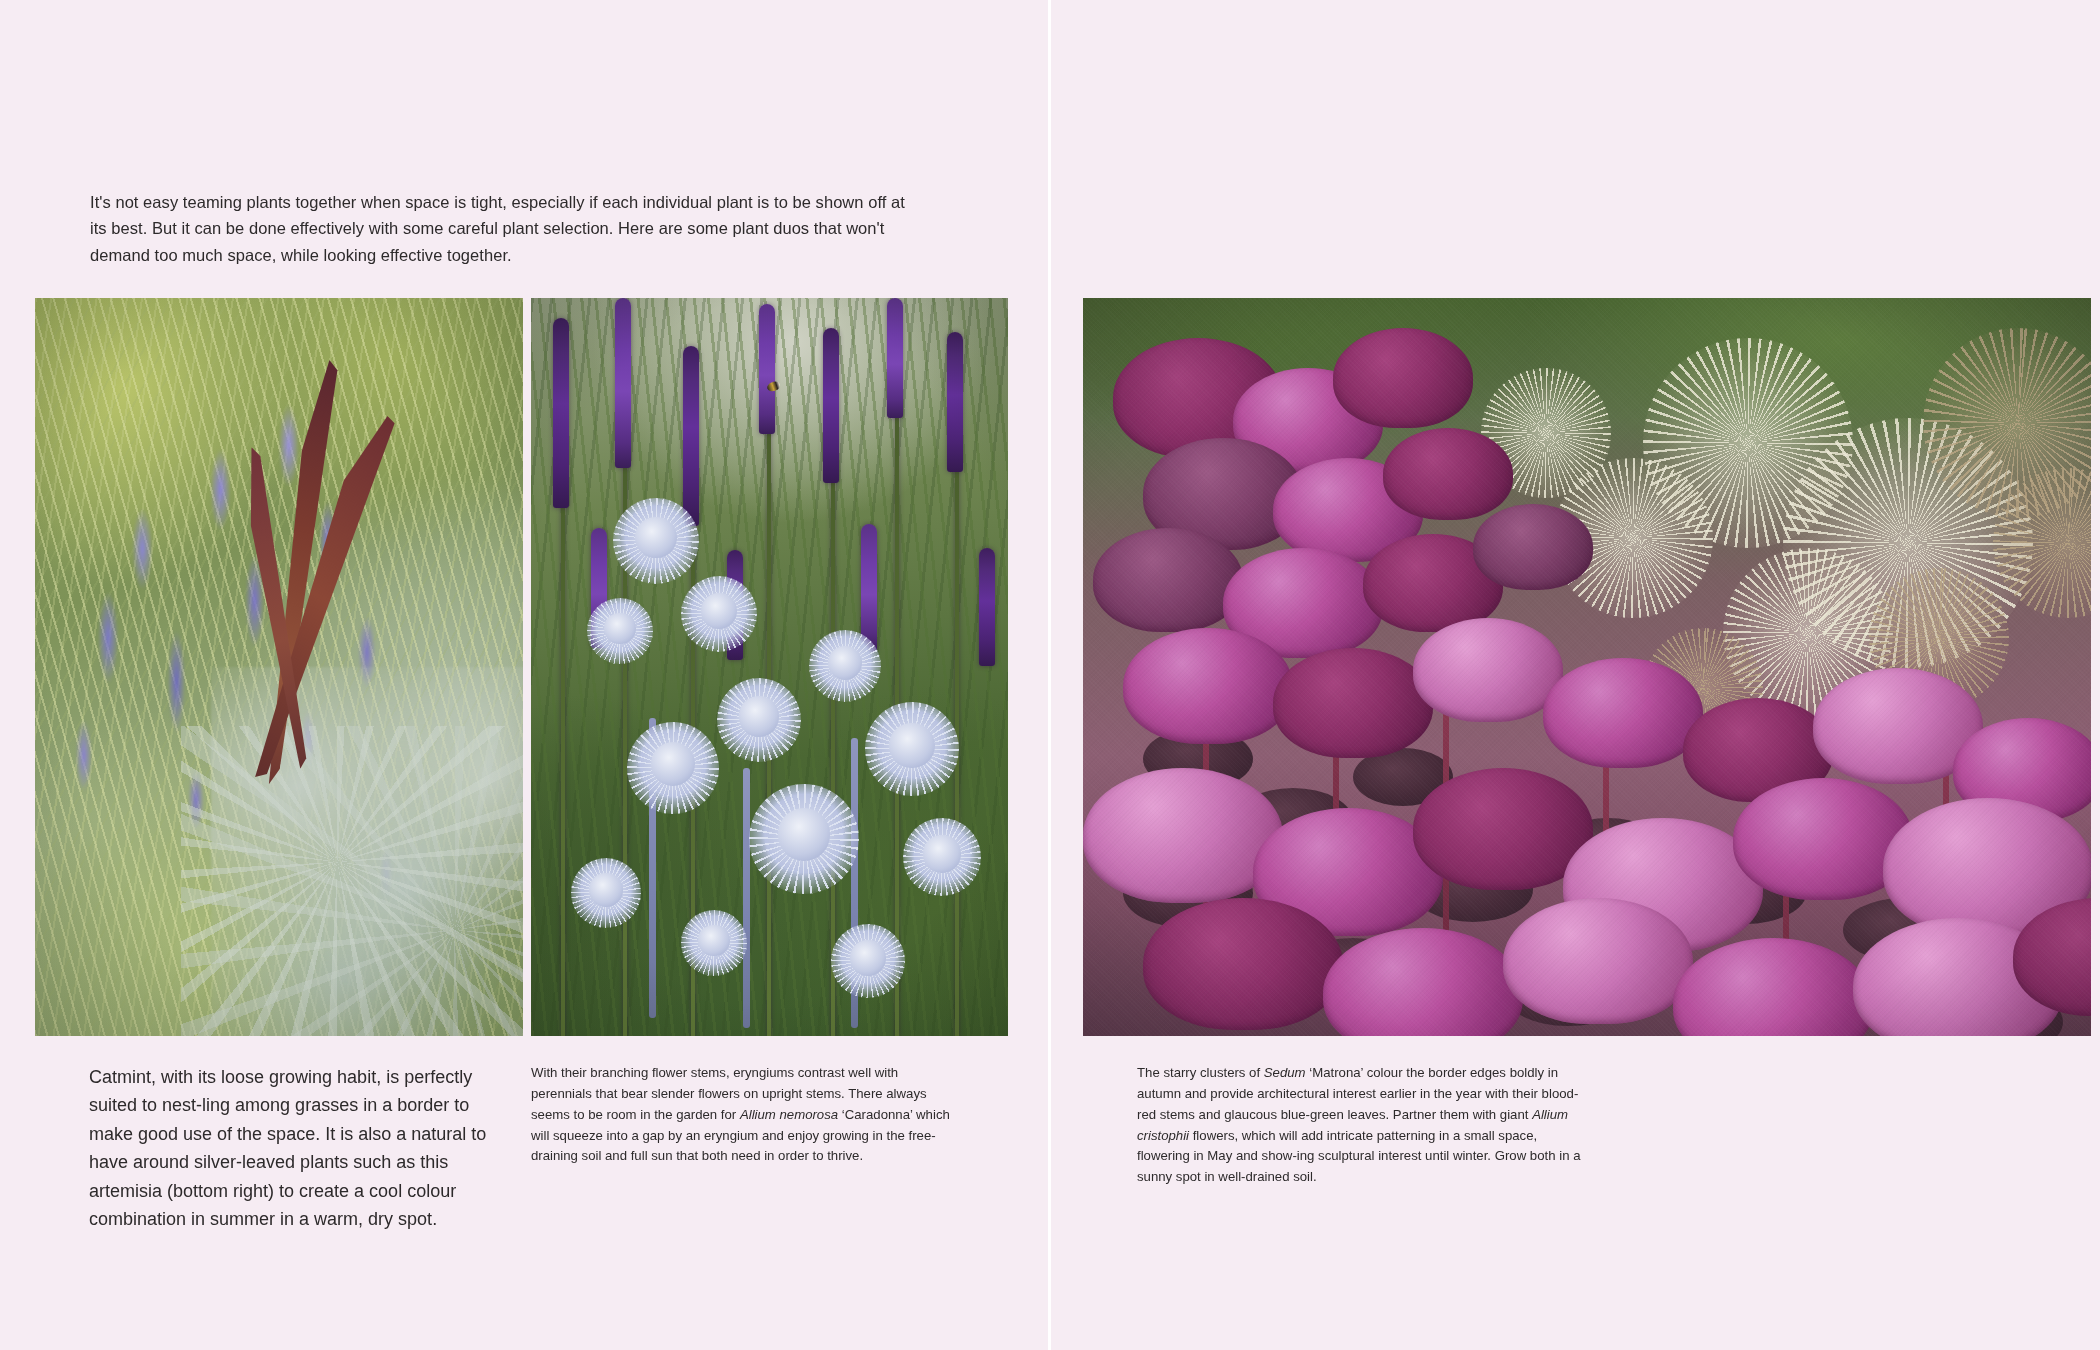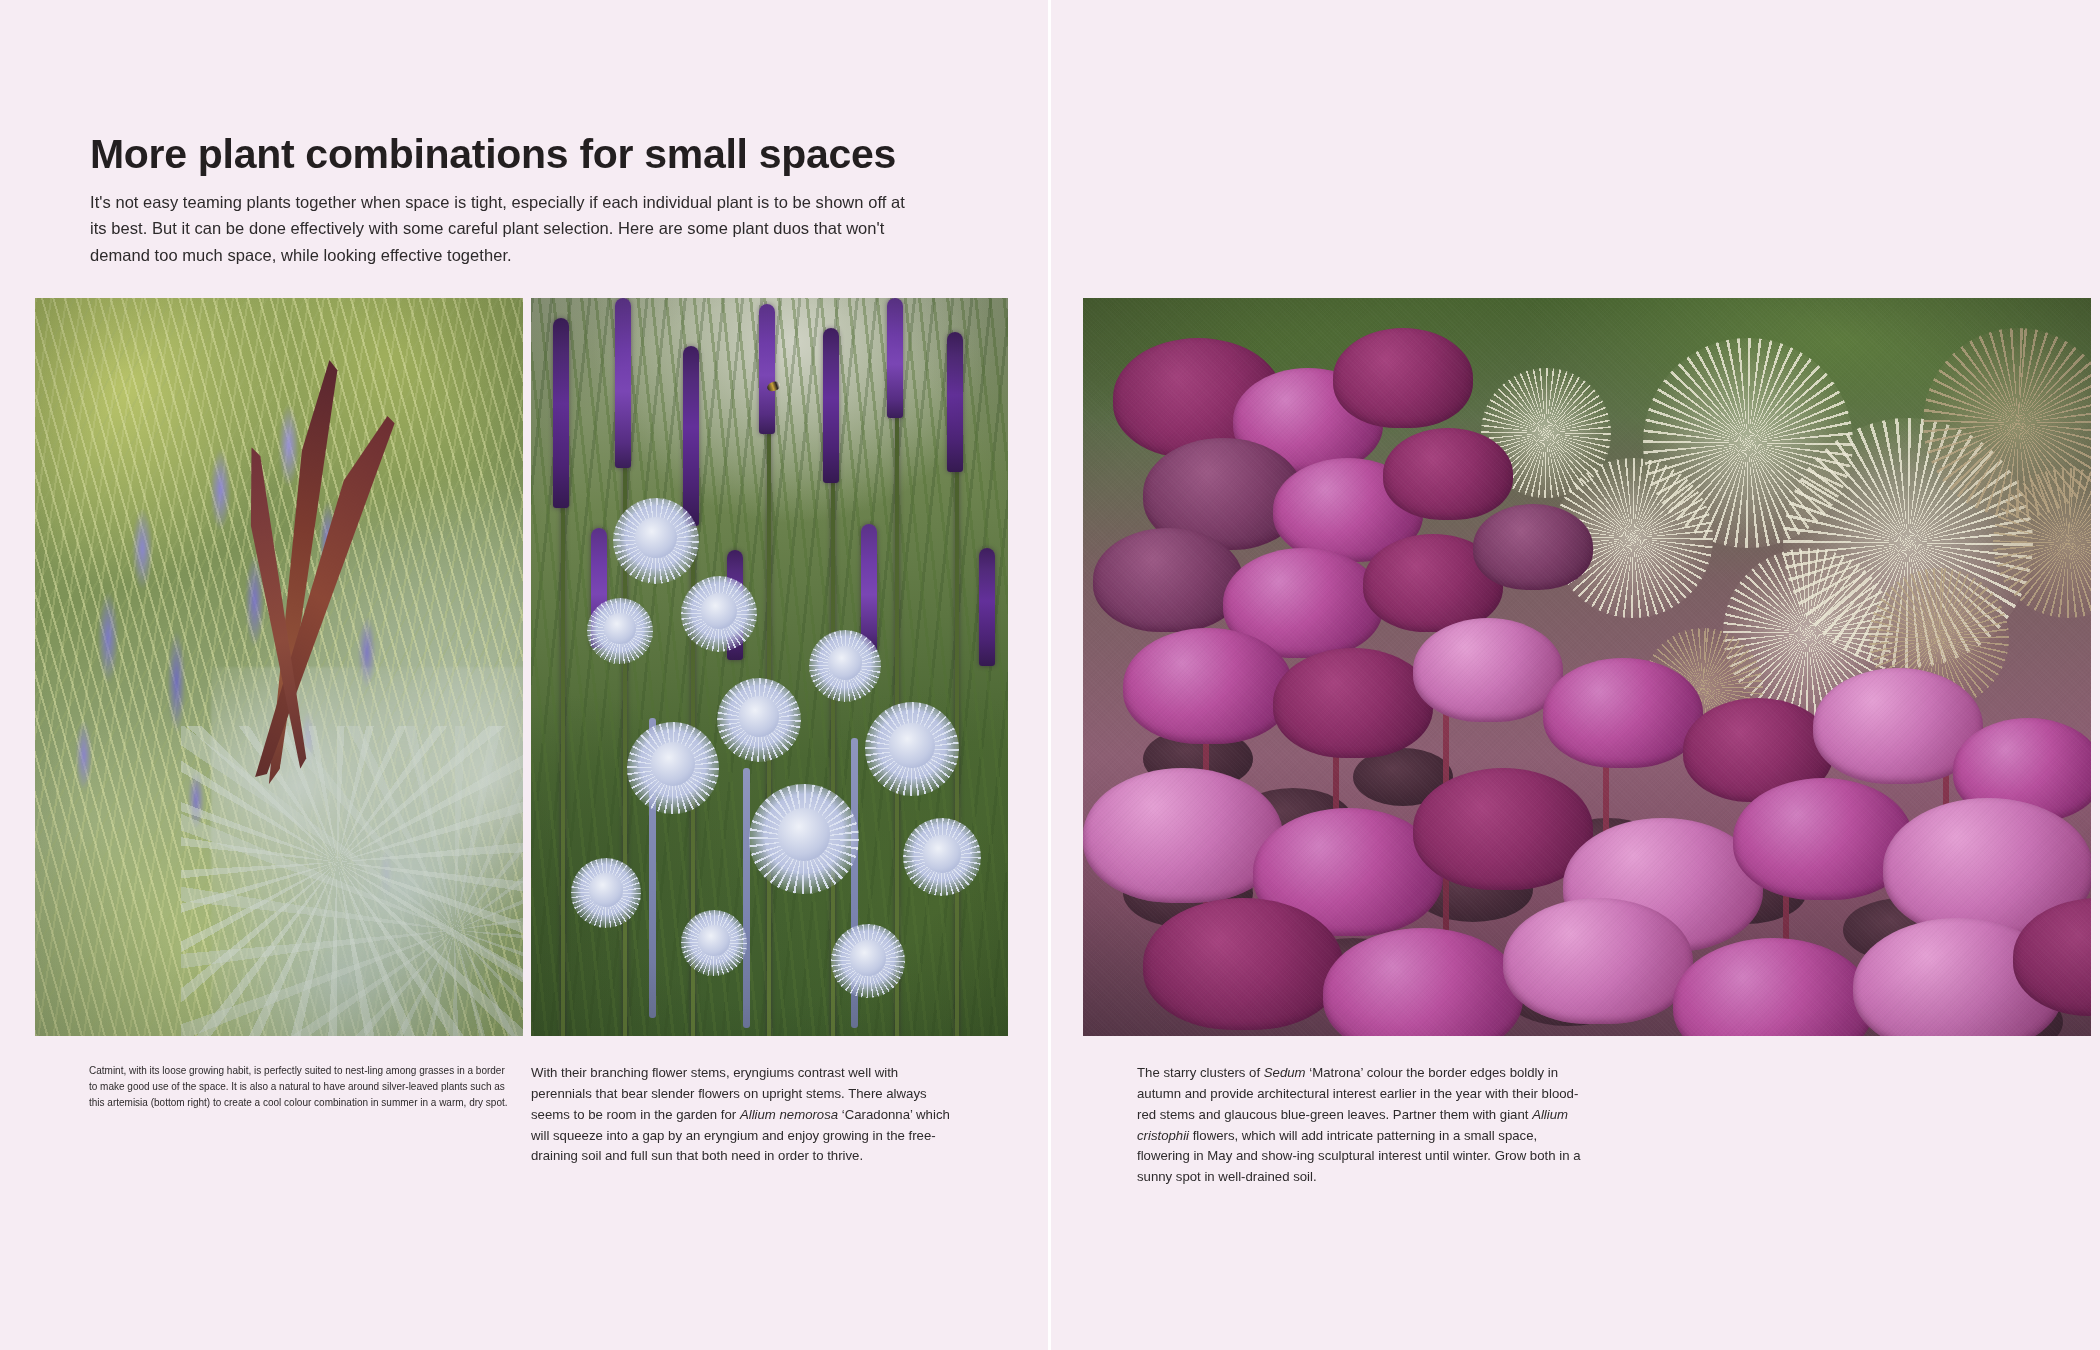--- a/index.html
+++ b/index.html
@@ -62,21 +62,21 @@
   .img-left-2 {
     position: absolute;
     left: 531px; top: 298px;
     width: 477px; height: 738px;
     overflow: hidden;
   }
   .cap-left-1 {
     position: absolute;
     left: 89px; top: 1063px;
     width: 420px;
-    font-size: 10px;
+    font-size: 18px;
     line-height: 1.58;
     color: #2d2a2b;
   }
   .cap-left-2 {
     position: absolute;
     left: 531px; top: 1063px;
     width: 430px;
     font-size: 13.2px;
     line-height: 1.58;
     color: #2d2a2b;
@@ -321,21 +321,20 @@
     background: radial-gradient(ellipse 90% 85% at 50% 50%, rgba(0,0,0,0) 60%, rgba(25,10,22,0.28) 100%);
   }
 </style>
 </head>
 <body>
 
 <div class="spread">
 
   <div class="page-left">
 
-    <h1 class="page-title">More plant combinations for small spaces</h1>
 
     <p class="intro">It's not easy teaming plants together when space is tight, especially if each individual plant is to be shown off at its best. But it can be done effectively with some careful plant selection. Here are some plant duos that won't demand too much space, while looking effective together.</p>
 
     <div class="img-left-1">
       <div class="photo">
         <div class="p1-base"></div>
         <div class="p1-grass"></div>
         <div class="p1-blue"></div>
         <div class="p1-silver"></div>
         <div class="p1-silver2"></div>

